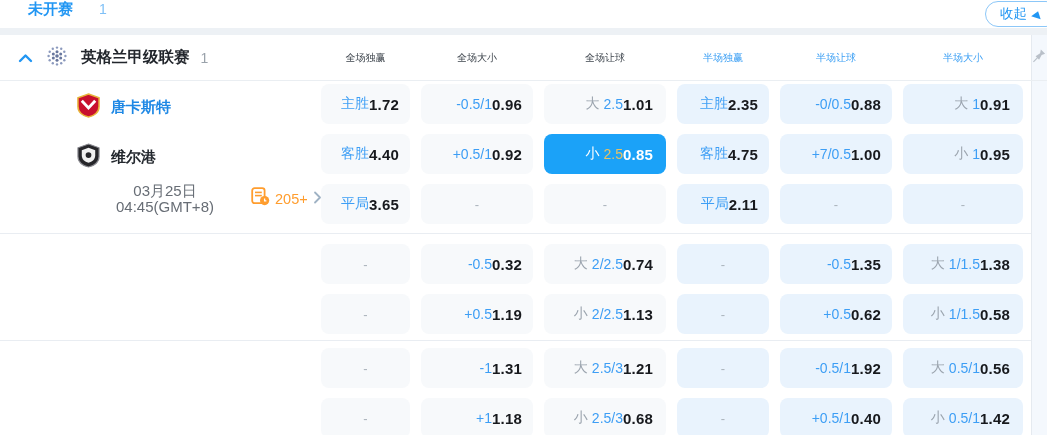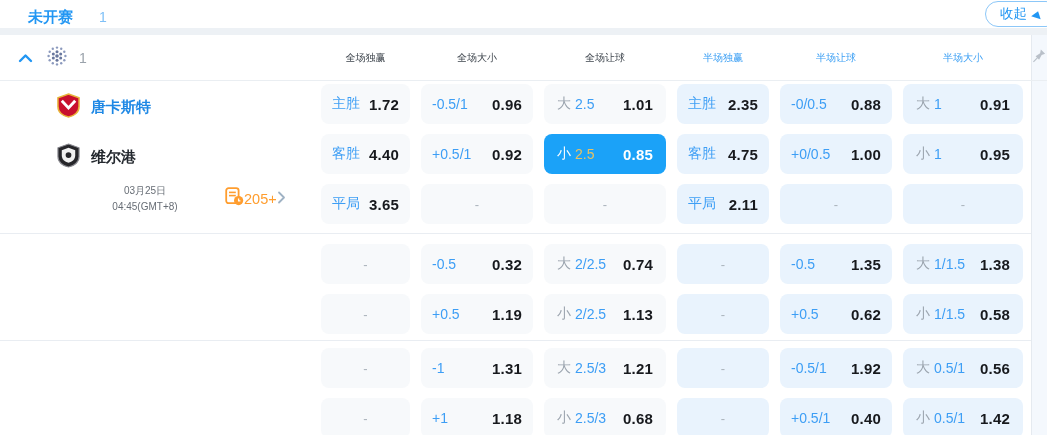--- a/index.html
+++ b/index.html
@@ -5,21 +5,21 @@
   html,body{margin:0;padding:0;}
   body{
     width:1047px;height:435px;overflow:hidden;background:#fff;
     font-family:"Liberation Sans","DejaVu Sans",sans-serif;
     -webkit-font-smoothing:antialiased;
   }
   .screen{position:relative;width:1047px;height:435px;background:#fff;}
 
   
   .topbar{position:absolute;top:0;left:0;right:0;height:28px;background:#fff;}
-  .status{position:absolute;left:28px;top:8px;font-size:15px;font-weight:bold;color:#2196f3;display:flex;align-items:baseline;gap:26px;justify-content:space-between;}
+  .status{position:absolute;left:28px;top:0;font-size:15px;font-weight:bold;color:#2196f3;display:flex;align-items:baseline;gap:26px;justify-content:space-between;}
   .status .cnt{font-weight:400;font-size:14px;color:#7fc0f7;}
   .collapse-pill{position:absolute;right:-12px;top:1px;height:24px;padding:0 16px 0 14px;
     border:1px solid #8cc7f8;border-radius:13px;background:#fff;color:#2196f3;font-size:13.5px;
     display:flex;align-items:center;gap:5px;cursor:pointer;}
   .tri-up{width:0;height:0;border-left:5px solid transparent;border-right:5px solid transparent;border-bottom:7px solid #2196f3;transform:rotate(18deg);}
   .gapbar{position:absolute;top:28px;left:0;right:0;height:7px;background:#edf1f5;}
 
   
   .panel{position:absolute;top:35px;left:0;right:0;bottom:0;background:#fff;}
   .right-strip{position:absolute;right:0;top:0;bottom:0;width:15px;background:#f4f8fd;border-left:1px solid #e5eaf0;}
@@ -32,26 +32,26 @@
   .chev-up{cursor:pointer;display:flex;}
   .league-title{font-size:15.5px;font-weight:bold;color:#22262c;}
   .league-cnt{font-size:14px;color:#9aa2ab;margin-left:-2px;}
   .col-h{text-align:center;font-size:10px;color:#3f464e;cursor:pointer;}
   .col-h.half{color:#3b9ff4;text-align:center;}
   .pin{position:absolute;right:1px;top:13px;cursor:pointer;}
 
   
   .rows-area{padding-top:3px;}
   .group{grid-auto-rows:40px;row-gap:10px;}
-  .match-cell{grid-column:1;grid-row:1 / span 3;position:relative;}
+  .match-cell{grid-column:1;grid-row:1 / span 3;position:relative;margin-left:20px;}
   .left-empty{grid-column:1;grid-row:1 / span 2;}
   .sep{border:none;border-top:1px solid #e9edf2;margin:9px 0 10px 0;}
   .sep.s2{margin:6px 0 7px 0;}
 
-  .cell{border-radius:8px;background:#f7f9fb;display:flex;align-items:center;justify-content:space-between;
+  .cell{border-radius:8px;background:#f7f9fb;display:flex;align-items:center;justify-content:flex-end;
     padding:0 11px;cursor:pointer;}
   .cell.ou{padding:0 13px;}
   .cell.ht{background:#e9f3fd;}
   .cell .lbl{font-size:14px;color:#3d9ef5;}
   .cell .num{font-size:14px;color:#3d9ef5;}
   .cell .prefix{font-size:14px;color:#9ba4ae;margin-right:4px;}
   .cell .val{font-size:15px;font-weight:bold;color:#17191d;letter-spacing:.2px;}
   .cell.dash{justify-content:center;cursor:default;}
   .cell .dash-mark{color:#a9b2bb;font-size:13px;}
   .cell.sel{background:#1ba2f8;}
@@ -60,22 +60,22 @@
   .cell.sel .val{color:#ffffff;}
   .ouwrap{display:flex;align-items:center;}
 
   
   .team-row{position:absolute;left:57px;display:flex;align-items:center;gap:11px;height:28px;cursor:pointer;}
   .team-row.home{top:9px;}
   .team-row.away{top:59px;}
   .tname{font-size:15px;font-weight:bold;}
   .tname.home{color:#1e88e5;}
   .tname.away{color:#24292f;}
-  .date{position:absolute;left:78px;top:99px;width:134px;text-align:center;color:#676d75;font-size:10px;line-height:16px;}
-  .more{position:absolute;left:225px;top:103px;display:flex;align-items:center;cursor:pointer;justify-content:space-between;}
+  .date{position:absolute;left:78px;top:99px;width:134px;text-align:center;color:#676d75;font-size:15px;line-height:16px;}
+  .more{position:absolute;left:231px;top:103px;display:flex;align-items:center;gap:5px;cursor:pointer;justify-content:space-between;}
   .more .mtext{color:#ff9d2e;font-size:14.5px;}
 </style>
 </head>
 <body>
 
 <div class="screen">
 
   <div class="topbar">
     <div class="status">
       <span>未开赛</span>
@@ -118,20 +118,21 @@
                 <circle cx="15.2" cy="18.2" r="1.2"></circle>
               <circle cx="11" cy="19.4" r="1.2"></circle>
                 <circle cx="6.8" cy="18.2" r="1.2"></circle>
                 <circle cx="3.7" cy="15.2" r="1.2"></circle>
               <circle cx="2.6" cy="11" r="1.2"></circle>
                 <circle cx="3.7" cy="6.8" r="1.2"></circle>
                 <circle cx="6.8" cy="3.8" r="1.2"></circle>
             </g>
           </svg>
         </span>
+        <span class="league-title">英格兰甲级联赛</span>
         <span class="league-cnt">1</span>
       </div>
       <div class="col-h">全场独赢</div>
       <div class="col-h">全场大小</div>
       <div class="col-h">全场让球</div>
       <div class="col-h half">半场独赢</div>
       <div class="col-h half">半场让球</div>
       <div class="col-h half">半场大小</div>
       <span class="pin">
         <svg width="16" height="17" viewBox="0 0 18 18">
@@ -230,21 +231,21 @@
               <span class="prefix">小</span>
               <span class="num">2.5</span>
             </span>
             <span class="val">0.85</span>
           </div>
         <div class="cell ht">
             <span class="lbl">客胜</span>
             <span class="val">4.75</span>
           </div>
         <div class="cell ht">
-            <span class="num">+0/0.5</span>
+            <span class="num">+7/0.5</span>
             <span class="val">1.00</span>
           </div>
         <div class="cell ou ht">
             <span class="ouwrap">
               <span class="prefix">小</span>
               <span class="num">1</span>
             </span>
             <span class="val">0.95</span>
           </div>
 

